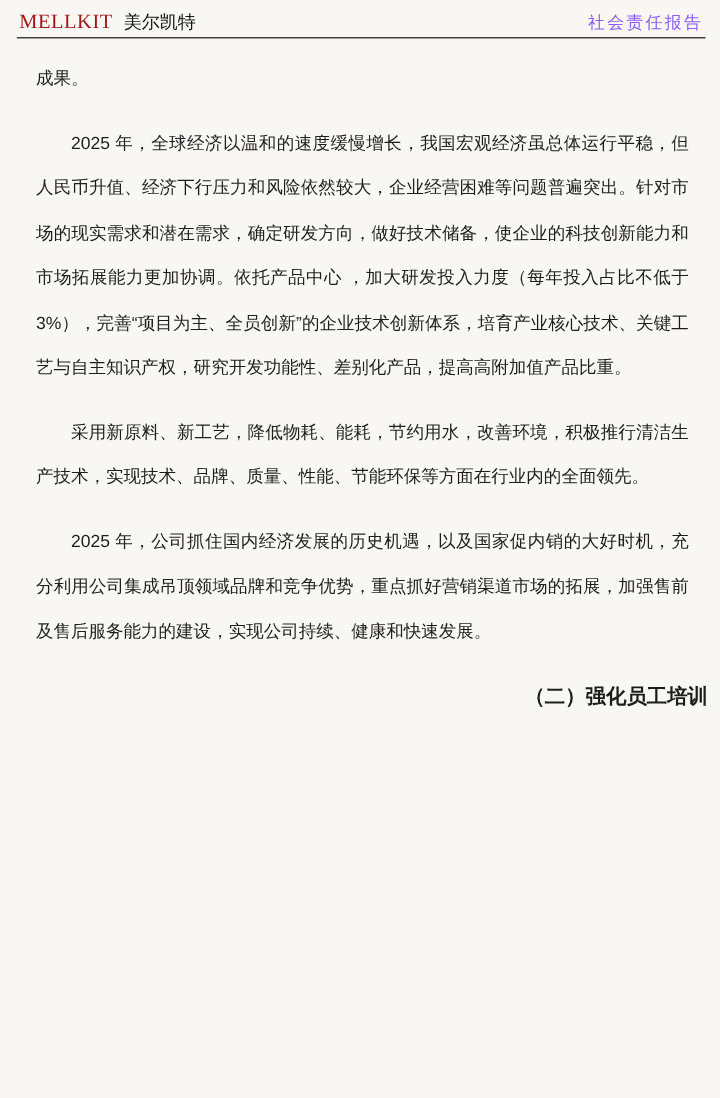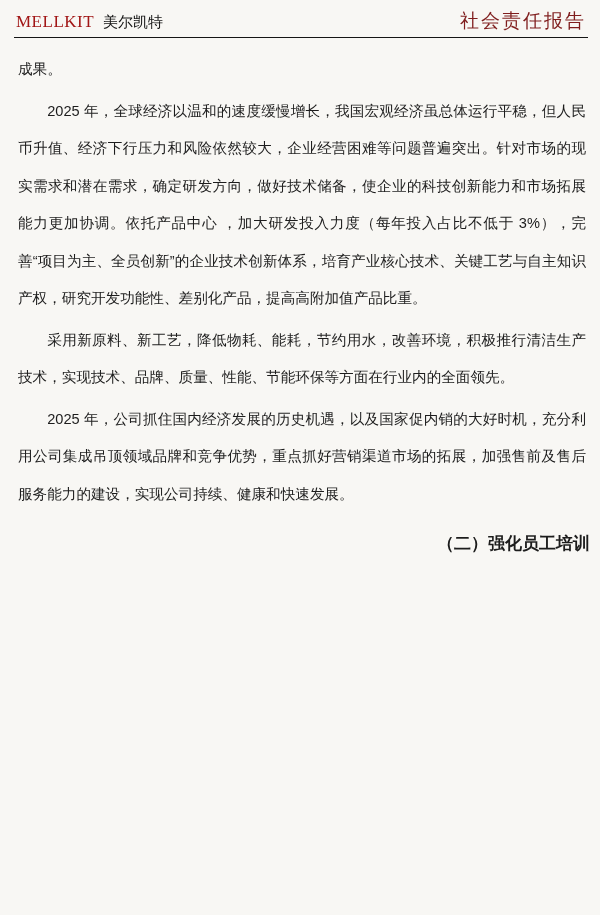--- a/index.html
+++ b/index.html
@@ -35,33 +35,33 @@
     font-size: 17px;
     letter-spacing: 0.5px;
   }
   .brand-cn {
     color: #141414;
     font-size: 15px;
     margin-left: 5px;
   }
   .report-title {
     font-family: "Liberation Serif", serif;
-    font-size: 19px;
-    color: #7f1d1d;
+    font-size: 14px;
+    color: #8b5cf6;
     letter-spacing: 2px;
     white-space: nowrap;
   }
   .content {
     margin: 13px 10px 0 14px;
     font-size: 14.6px;
     line-height: 37.5px;
     text-align: justify;
   }
   .content p {
-    margin: 4px;
+    margin: 16px;
     text-indent: 2em;
   }
   .content p.no-indent {
     text-indent: 0;
   }
   .section-heading {
     font-size: 17px;
     font-weight: 600;
     line-height: 37.5px;
     margin: 12px 0 20px 0;

